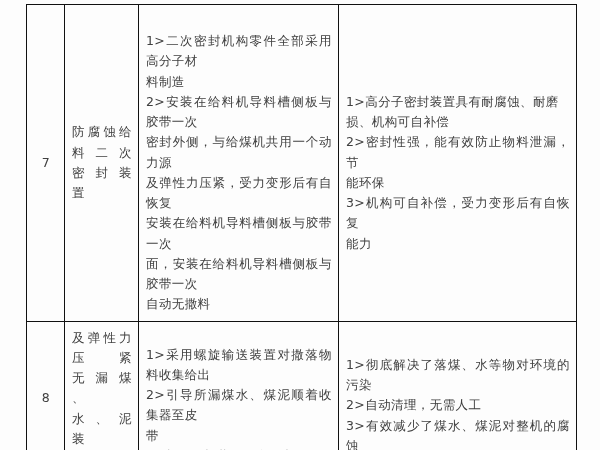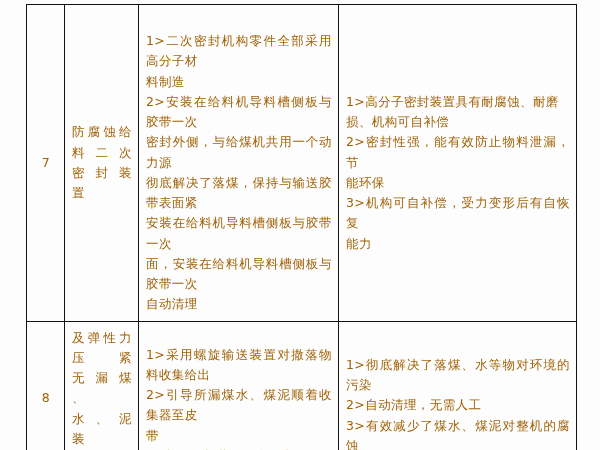--- a/index.html
+++ b/index.html
@@ -24,21 +24,21 @@
     top: 4px;
     left: 26px;
     width: 550px;
     border-collapse: collapse;
     table-layout: fixed;
   }
   table.doc-table td {
     border: 1px solid #111111;
     vertical-align: middle;
     padding: 6px 6px 6px 7px;
-    color: #a16207;
+    color: #404040;
     font-size: 12.5px;
     line-height: 1.62;
     letter-spacing: 0.4px;
   }
   
   col.c-num   { width: 38px; }
   col.c-name  { width: 74px; }
   col.c-desc  { width: 200px; }
   col.c-eff   { width: 238px; }
 
@@ -99,24 +99,24 @@
             <span class="nline">料二次</span>
             <span class="nline">密封装</span>
             <span class="nline last">置</span>
           </span>
         </td>
         <td class="desc">
           <span class="line">1&gt;二次密封机构零件全部采用高分子材</span>
           <span class="line">料制造</span>
           <span class="line">2&gt;安装在给料机导料槽侧板与胶带一次</span>
           <span class="line">密封外侧，与给煤机共用一个动力源</span>
-          <span class="line">彻底解决了落煤，保持与输送胶带表面紧</span>
+          <span class="line">及弹性力压紧，受力变形后有自恢复</span>
           <span class="line">安装在给料机导料槽侧板与胶带一次</span>
           <span class="line">面，安装在给料机导料槽侧板与胶带一次</span>
-          <span class="line">自动清理</span>
+          <span class="line">自动无撒料</span>
         </td>
         <td class="eff">
           <span class="line">1&gt;高分子密封装置具有耐腐蚀、耐磨</span>
           <span class="line">损、机构可自补偿</span>
           <span class="line">2&gt;密封性强，能有效防止物料泄漏，节</span>
           <span class="line">能环保</span>
           <span class="line">3&gt;机构可自补偿，受力变形后有自恢复</span>
           <span class="line">能力</span>
         </td>
       </tr>

